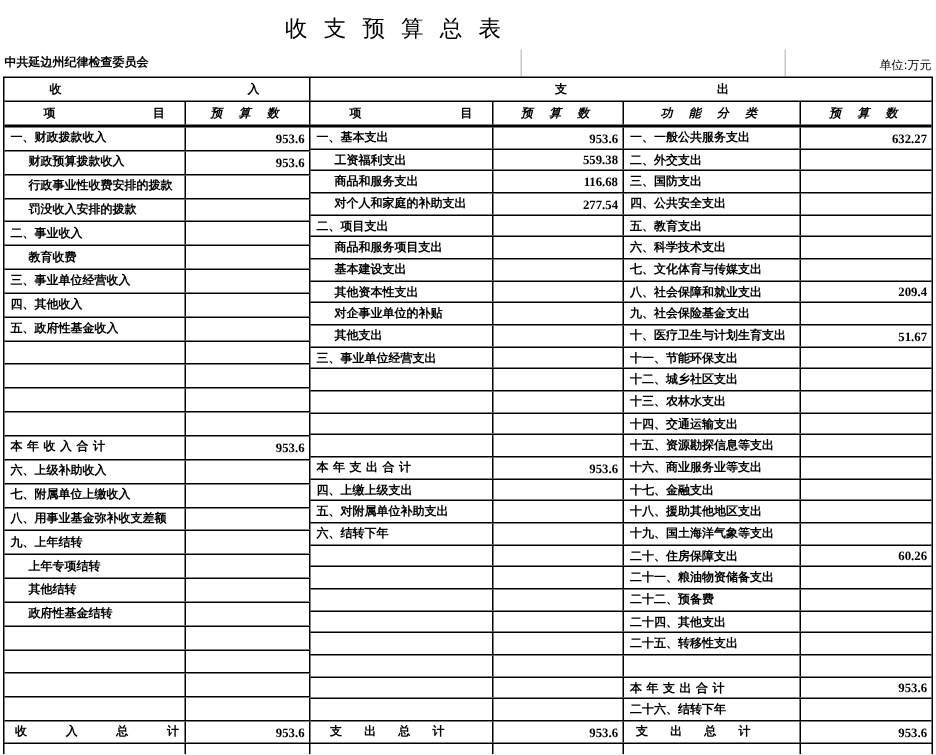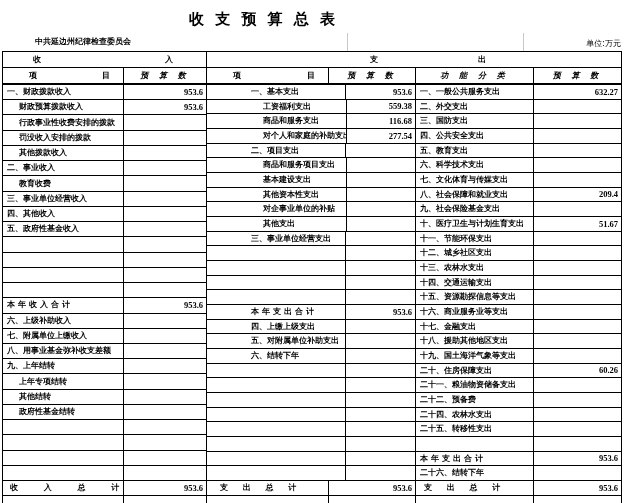--- a/index.html
+++ b/index.html
@@ -3,24 +3,24 @@
 <meta charset="utf-8">
 <style>
   * { box-sizing: border-box; margin: 0; padding: 0; }
   html,body { background:#fff; }
   #page {
     position: relative; width: 624px; height: 503px; background: #fff;
     color: #000; font-family: "DejaVu Sans", sans-serif; overflow: hidden;
   }
   .title {
     position: absolute; top: 10px; left: 0; width: 524px;
-    text-align: center; font-size: 15px; font-weight: 700;
+    text-align: center; font-size: 15px; font-weight: 400;
     white-space: pre; word-spacing: 6px;
   }
-  .org  { position: absolute; top: 36px; left: 3px;  font-size: 8px; font-weight: 700; margin-left: 32px; }
+  .org  { position: absolute; top: 36px; left: 3px;  font-size: 8px; font-weight: 700; }
   .unit { position: absolute; top: 38px; right: 3px; font-size: 8px; font-weight: 400; }
   .ghost { position: absolute; top: 33px; height: 18px; width: 0; border-left: 1px solid #c8c8c8; }
 
   #tbl {
     position: absolute; top: 51px; left: 2px; width: 620px; height: 445px;
     border: 1px solid #000; display: flex; flex-direction: column;
     font-size: 8px; font-weight: 700; line-height: 1;
   }
   .band-head { height: 16px; display: flex; border-bottom: 1px solid #000; }
   .bh-income {
@@ -47,21 +47,21 @@
   .row { flex: 1; display: flex; border-bottom: 1px solid #000; min-height: 0; }
   .cl {
     display: flex; align-items: center; padding-left: 4px;
     white-space: nowrap; overflow: hidden; border-right: 1px solid #000;
   }
   .cv {
     display: flex; align-items: center; justify-content: flex-end;
     padding-right: 3px; font-family: "Liberation Serif", serif; font-size: 8.5px;
   }
   .sec-0 .cl { width: 121px; } .sec-0 .cv { width: 83px; border-right: 1px solid #000; }
-  .sec-1 .cl { width: 122px; margin-left: 40px; } .sec-1 .cv { width: 87px; border-right: 1px solid #000; }
+  .sec-1 .cl { width: 122px; } .sec-1 .cv { width: 87px; border-right: 1px solid #000; }
   .sec-2 .cl { width: 118px; } .sec-2 .cv { flex: 1; }
   .row.sub .cl { padding-left: 16px; text-align: center; }
   .row.summary .cl { letter-spacing: 3px; }
 
   #total { height: 14px; display: flex; }
   .tsec { display: flex; }
   .tsec .cl { white-space: pre; }
   .t-0 { width: 204px; } .t-1 { width: 209px; } .t-2 { flex: 1; }
   .t-0 .cl { width: 121px; word-spacing: 23px; padding-left: 7px; }
   .t-0 .cv { width: 83px; border-right: 1px solid #000; }
@@ -120,24 +120,20 @@
             <div class="cv">953.6</div>
           </div>
           <div class="row sub">
             <div class="cl">行政事业性收费安排的拨款</div>
             <div class="cv"></div>
           </div>
           <div class="row sub">
             <div class="cl">罚没收入安排的拨款</div>
             <div class="cv"></div>
           </div>
-          <div class="row sub">
-            <div class="cl">其他拨款收入</div>
-            <div class="cv"></div>
-          </div>
           <div class="row item">
             <div class="cl">二、事业收入</div>
             <div class="cv"></div>
           </div>
           <div class="row sub">
             <div class="cl">教育收费</div>
             <div class="cv"></div>
           </div>
           <div class="row item">
             <div class="cl">三、事业单位经营收入</div>
@@ -409,21 +405,21 @@
           </div>
           <div class="row item">
             <div class="cl">二十一、粮油物资储备支出</div>
             <div class="cv"></div>
           </div>
           <div class="row item">
             <div class="cl">二十二、预备费</div>
             <div class="cv"></div>
           </div>
           <div class="row item">
-            <div class="cl">二十四、农林水支出</div>
+            <div class="cl">二十四、其他支出</div>
             <div class="cv"></div>
           </div>
           <div class="row item">
             <div class="cl">二十五、转移性支出</div>
             <div class="cv"></div>
           </div>
           <div class="row empty">
             <div class="cl"></div>
             <div class="cv"></div>
           </div>

